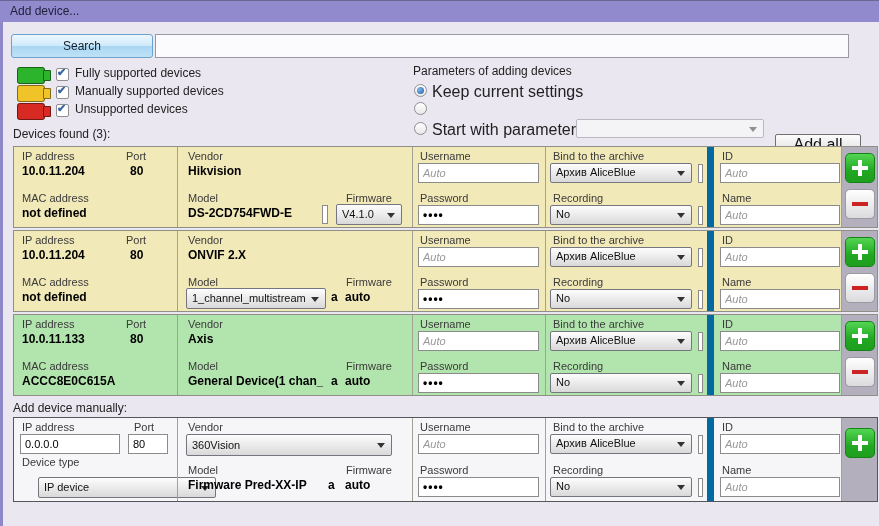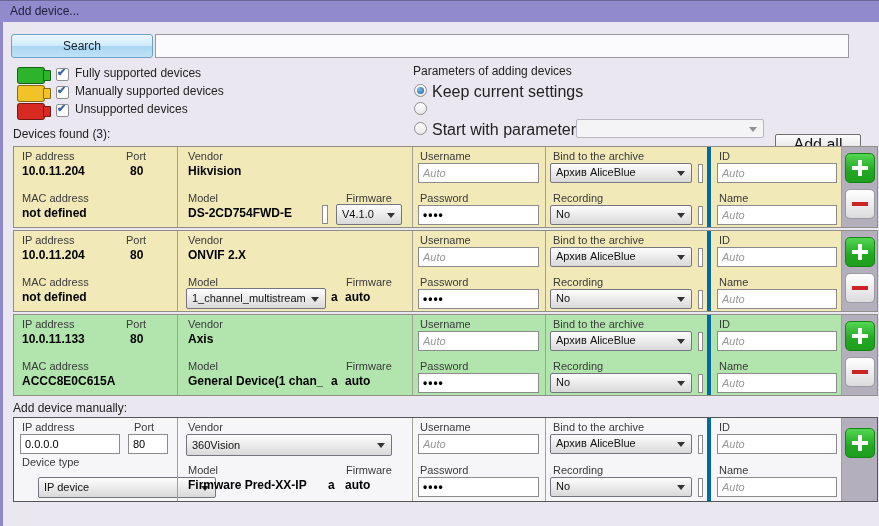--- a/index.html
+++ b/index.html
@@ -32,21 +32,21 @@
   .addall-btn{position:absolute;left:772px;top:134px;width:86px;height:22px;font-family:"Liberation Sans",sans-serif;font-size:16px;color:#111;
     background:linear-gradient(#fcfcfc,#dcdcdc);border:1px solid #707070;border-radius:2px;}
   
   .drow{position:absolute;left:10px;width:865px;height:82px;border:1px solid #8F8F88;box-sizing:border-box;}
   .drow-manual{background:#F6F5F8;border:1px solid #55555A;height:85px;}
   .col{position:absolute;top:0;height:100%;box-sizing:border-box;}
   .c1{left:0;width:163px;}
   .c2{left:163px;width:235px;border-left:1px solid #A3A194;}
   .c3{left:398px;width:133px;border-left:1px solid #A3A194;}
   .c4{left:531px;width:162px;border-left:1px solid #A3A194;}
-  .c5{left:693px;width:134px;border-left:4px solid #0369a1;}
+  .c5{left:693px;width:134px;border-left:7px solid #0369a1;}
   .c6{left:827px;width:36px;border-left:1px solid #A3A194;background:#B3AFBC;}
   .field{position:absolute;box-sizing:border-box;height:20px;border:1px solid #8B8B8B;background:#fff;font-family:"Liberation Sans",sans-serif;font-size:11px;padding:1px 4px;}
   .field::placeholder{font-style:italic;color:#999;opacity:1;}
   .pw{font-weight:bold;letter-spacing:1px;font-size:12px;}
   .sliver{position:absolute;width:6px;height:19px;background:#fff;border:1px solid #8B8B8B;box-sizing:border-box;overflow:hidden;}
   .btn-add,.btn-remove{position:absolute;left:3px;width:30px;height:30px;border-radius:5px;box-sizing:border-box;padding:0;}
   .btn-add{background:linear-gradient(#53D653,#22A822 60%,#1E9E1E);border:1px solid #148414;}
   .btn-add::before{content:"";position:absolute;left:6px;top:12px;width:16px;height:4px;background:#fff;}
   .btn-add::after{content:"";position:absolute;left:12px;top:6px;width:4px;height:16px;background:#fff;}
   .btn-remove{background:linear-gradient(#ffffff,#DBDBDE);border:1px solid #9A9AA2;}

